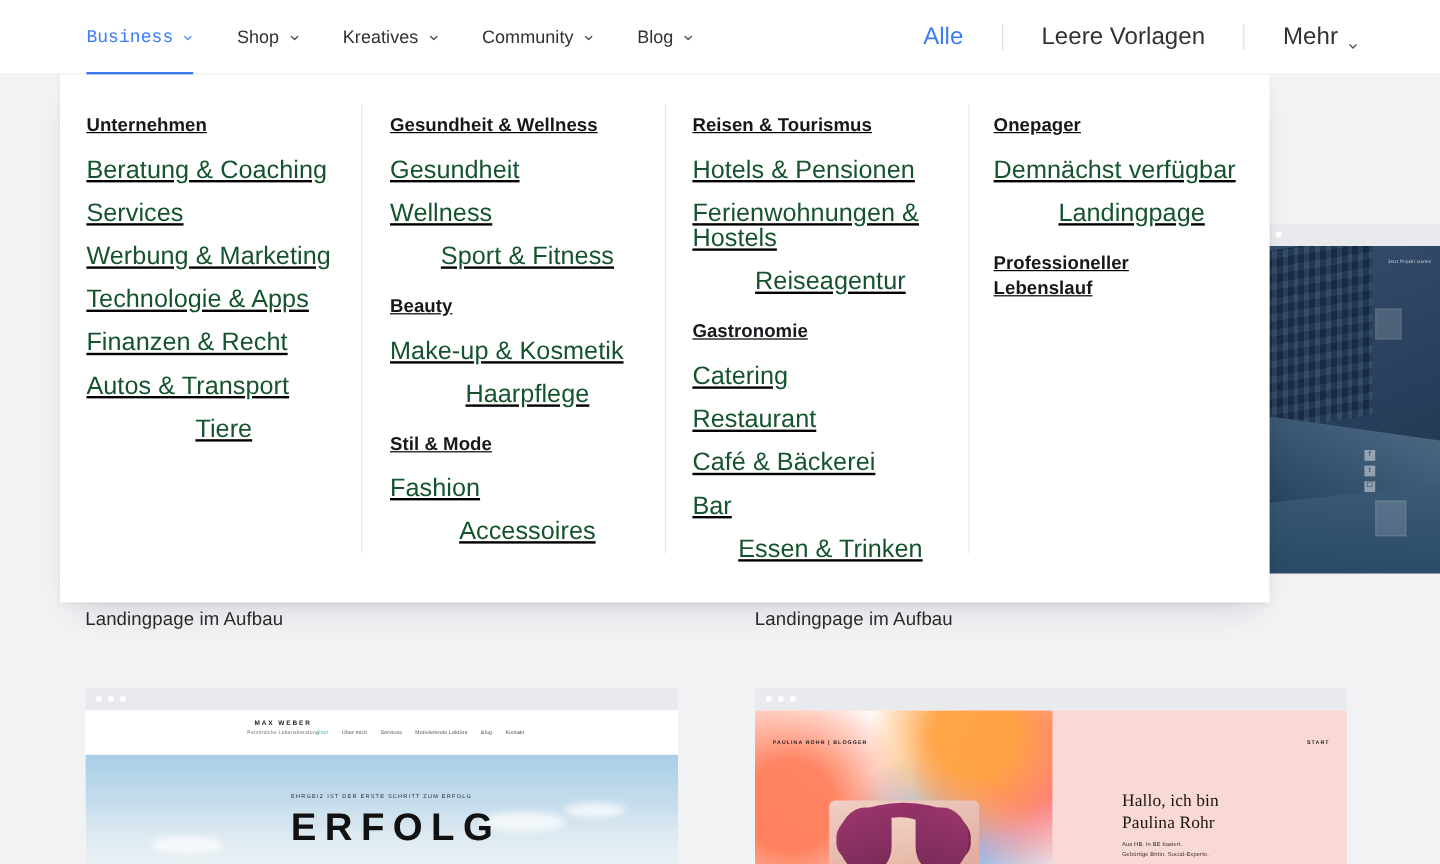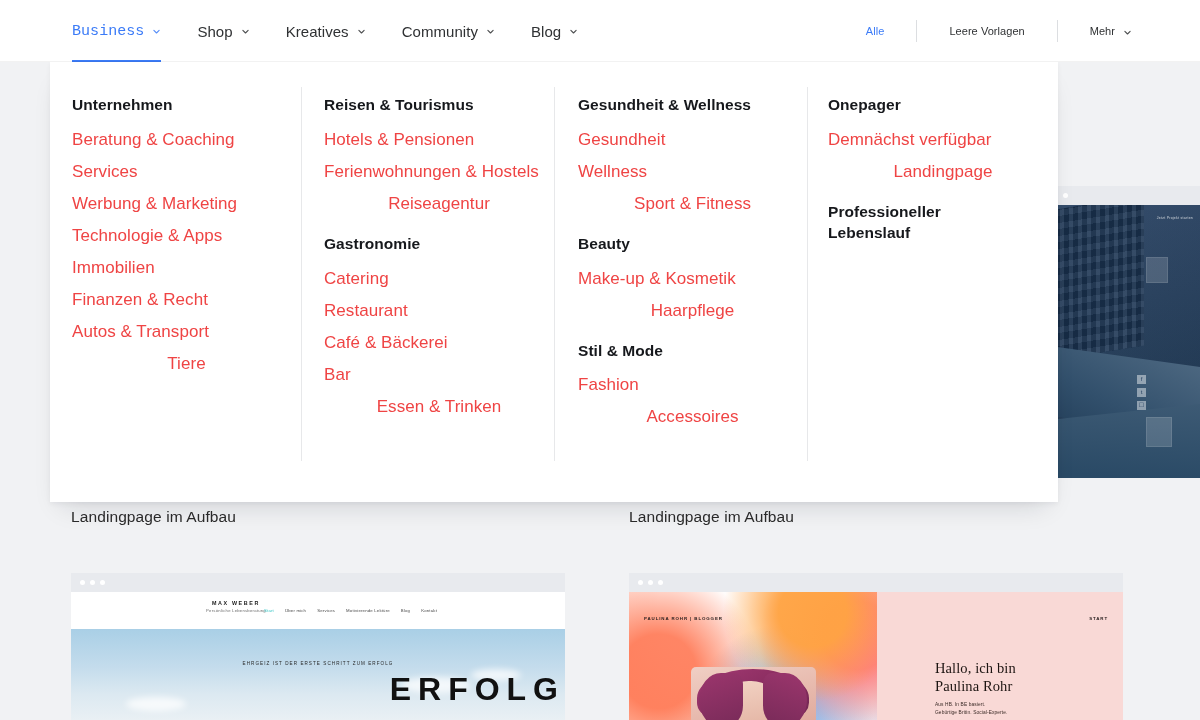--- a/index.html
+++ b/index.html
@@ -116,21 +116,21 @@
   }
   #cardB .cloud {
     position: absolute; border-radius: 50%;
     background: rgba(255,255,255,.72); filter: blur(3px);
   }
   #cardB .kicker {
     position: absolute; left: 0; right: 0; top: 32px; text-align: center;
     font-size: 4.6px; letter-spacing: 1.05px; color: #2a2a2a;
   }
   #cardB .big {
-    position: absolute; left: 0; right: 0; top: 44px; text-align: right;
+    position: absolute; left: 0; right: 0; top: 44px; text-align: center;
     font-size: 32px; font-weight: 700; letter-spacing: 7px; color: #111;
     line-height: 1;
     padding-left: 24px;
   }
 
   
   #cardC { left: 629px; top: 573px; width: 494px; height: 147px; text-decoration: underline; }
   #cardC .shot { position: relative; height: 128px; background: #f9d9d6; overflow: hidden; }
   #cardC .grad {
     position: absolute; left: 0; top: 0; width: 248px; height: 128px;
@@ -208,58 +208,59 @@
     position: absolute; left: 0; right: 0; bottom: 0;
     height: 2px; background: #3b7bf7;
   }
   .chev { width: 9px; height: 9px; flex: 0 0 auto; opacity: .85; }
 
   .nav-right {
     margin-left: auto; margin-right: 36px;
     display: flex; align-items: center; height: 62px;
   }
   .nr-item {
-    font-size: 11px; color: #2f3133; cursor: pointer; padding: 0 32px;
+    font-size: 20px; color: #2f3133; cursor: pointer; padding: 0 32px;
     display: flex; align-items: flex-end; gap: 8px; letter-spacing: .05px;
   }
   .nr-item.active { color: #3b7bf7; }
   .nr-sep { width: 1px; height: 22px; background: #dcdee1; }
 
   
   .mega {
     position: absolute; left: 50px; top: 62px; width: 1008px; height: 440px;
     background: #fff; z-index: 30;
     box-shadow: 0 14px 26px -12px rgba(18,25,40,.16), 0 2px 5px rgba(18,25,40,.05);
   }
   .mega-inner {
     position: absolute; inset: 0;
     display: flex;
   }
   .mcol {
     position: relative;
     padding: 33px 0 12px 0;
+    text-decoration: underline;
   }
   .mcol.c1 { width: 251px; padding-left: 22px; }
   .mcol.c2 { width: 253px; padding-left: 24px; }
   .mcol.c3 { width: 253px; padding-left: 23px; }
   .mcol.c4 { width: 251px; padding-left: 21px; }
   .mcol + .mcol::before {
     content: ""; position: absolute; left: 0; top: 25px;
     width: 1px; height: 374px; background: #e7e8ea;
   }
 
   .grp { margin-bottom: 22px; }
   .grp:last-child { margin-bottom: 0; }
   .ghead {
     font-size: 15.5px; font-weight: 700; color: #16181c;
     letter-spacing: .05px; line-height: 1.34; margin-bottom: 15px;
   }
   .ghead.solo { margin-bottom: 16px; }
   .gitem {
-    font-size: 17px; color: #ef4444; line-height: 1; padding: 0 0 15px 0;
+    font-size: 21px; color: #14532d; line-height: 1; padding: 0 0 15px 0;
     cursor: pointer; letter-spacing: .05px;
   }
   .gitem:last-child { padding-bottom: 0; text-align: center; }
 </style>
 </head>
 <body>
 
 <div id="root">
 
   <div class="page-bg">
@@ -352,63 +353,62 @@
   <div class="mega">
     <div class="mega-inner">
 
       <div class="mcol c1">
         <div class="grp">
           <div class="ghead">Unternehmen</div>
           <div class="gitem">Beratung &amp; Coaching</div>
           <div class="gitem">Services</div>
           <div class="gitem">Werbung &amp; Marketing</div>
           <div class="gitem">Technologie &amp; Apps</div>
-          <div class="gitem">Immobilien</div>
           <div class="gitem">Finanzen &amp; Recht</div>
           <div class="gitem">Autos &amp; Transport</div>
           <div class="gitem">Tiere</div>
+        </div>
+      </div>
+
+      <div class="mcol c2">
+        <div class="grp">
+          <div class="ghead">Gesundheit &amp; Wellness</div>
+          <div class="gitem">Gesundheit</div>
+          <div class="gitem">Wellness</div>
+          <div class="gitem">Sport &amp; Fitness</div>
+        </div>
+        <div class="grp">
+          <div class="ghead">Beauty</div>
+          <div class="gitem">Make-up &amp; Kosmetik</div>
+          <div class="gitem">Haarpflege</div>
+        </div>
+        <div class="grp">
+          <div class="ghead">Stil &amp; Mode</div>
+          <div class="gitem">Fashion</div>
+          <div class="gitem">Accessoires</div>
         </div>
       </div>
 
       <div class="mcol c3">
         <div class="grp">
           <div class="ghead">Reisen &amp; Tourismus</div>
           <div class="gitem">Hotels &amp; Pensionen</div>
           <div class="gitem">Ferienwohnungen &amp; Hostels</div>
           <div class="gitem">Reiseagentur</div>
         </div>
         <div class="grp">
           <div class="ghead">Gastronomie</div>
           <div class="gitem">Catering</div>
           <div class="gitem">Restaurant</div>
           <div class="gitem">Café &amp; Bäckerei</div>
           <div class="gitem">Bar</div>
           <div class="gitem">Essen &amp; Trinken</div>
         </div>
       </div>
 
-      <div class="mcol c2">
-        <div class="grp">
-          <div class="ghead">Gesundheit &amp; Wellness</div>
-          <div class="gitem">Gesundheit</div>
-          <div class="gitem">Wellness</div>
-          <div class="gitem">Sport &amp; Fitness</div>
-        </div>
-        <div class="grp">
-          <div class="ghead">Beauty</div>
-          <div class="gitem">Make-up &amp; Kosmetik</div>
-          <div class="gitem">Haarpflege</div>
-        </div>
-        <div class="grp">
-          <div class="ghead">Stil &amp; Mode</div>
-          <div class="gitem">Fashion</div>
-          <div class="gitem">Accessoires</div>
-        </div>
-      </div>
-
       <div class="mcol c4">
         <div class="grp">
           <div class="ghead">Onepager</div>
           <div class="gitem">Demnächst verfügbar</div>
           <div class="gitem">Landingpage</div>
         </div>
         <div class="grp">
           <div class="ghead solo" style="max-width:160px;">Professioneller Lebenslauf</div>
         </div>
       </div>

